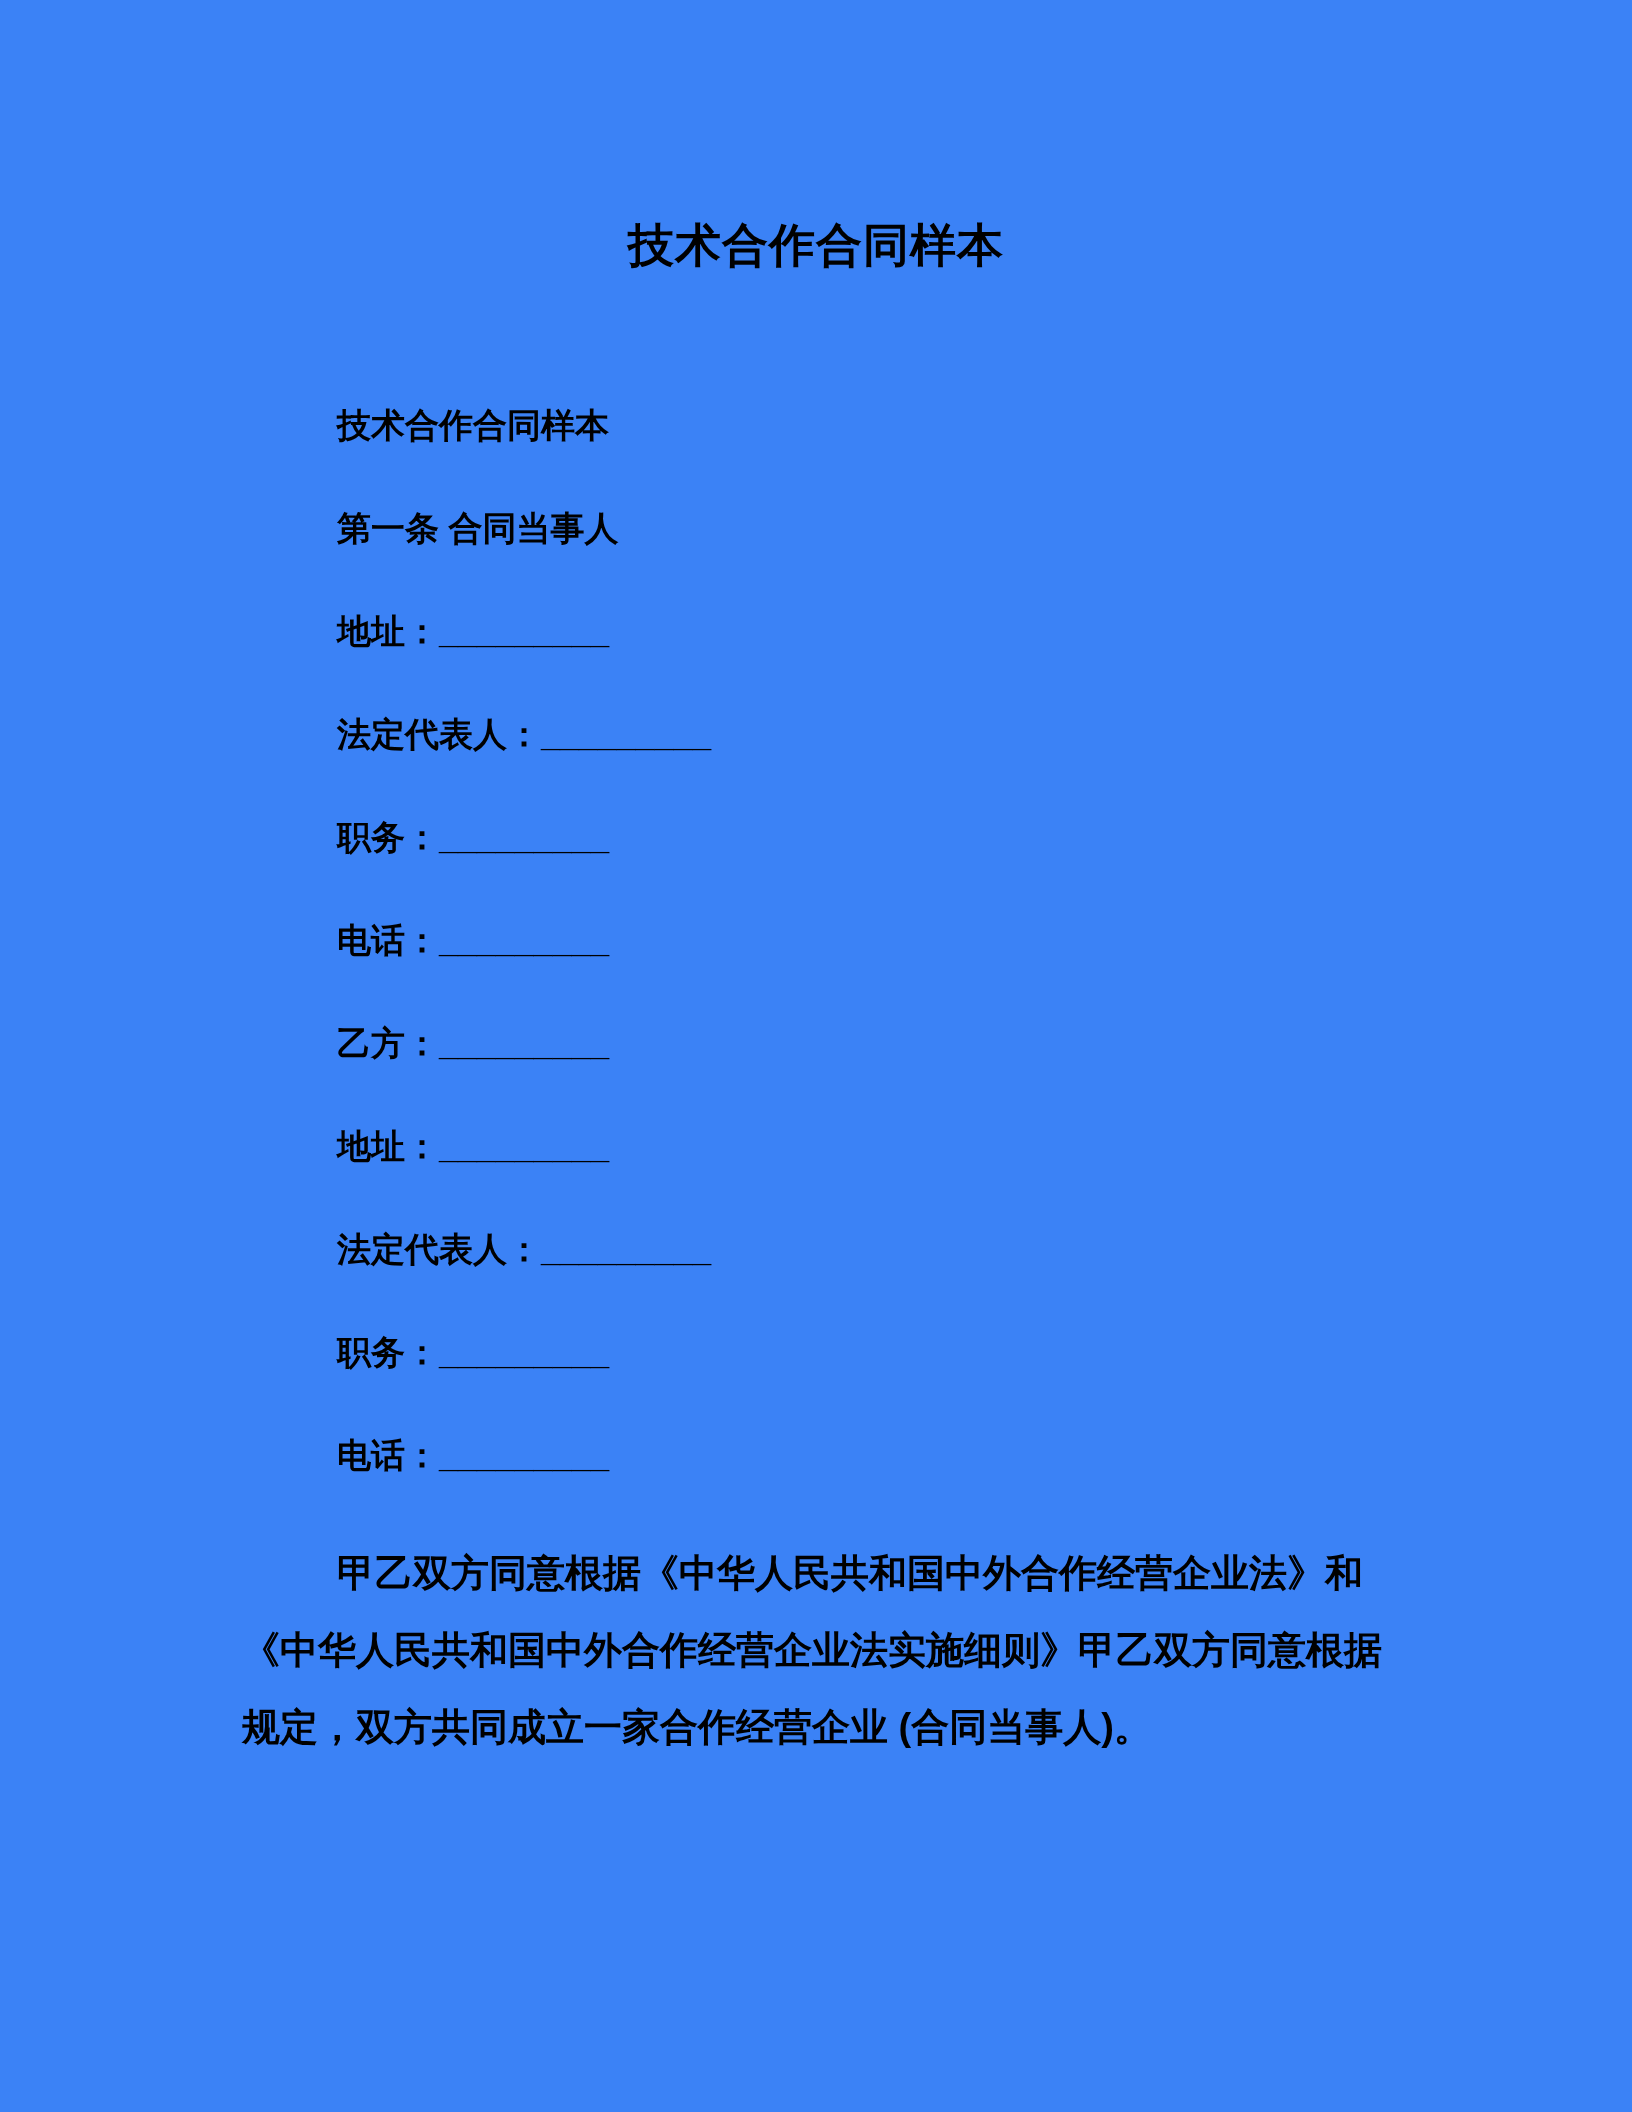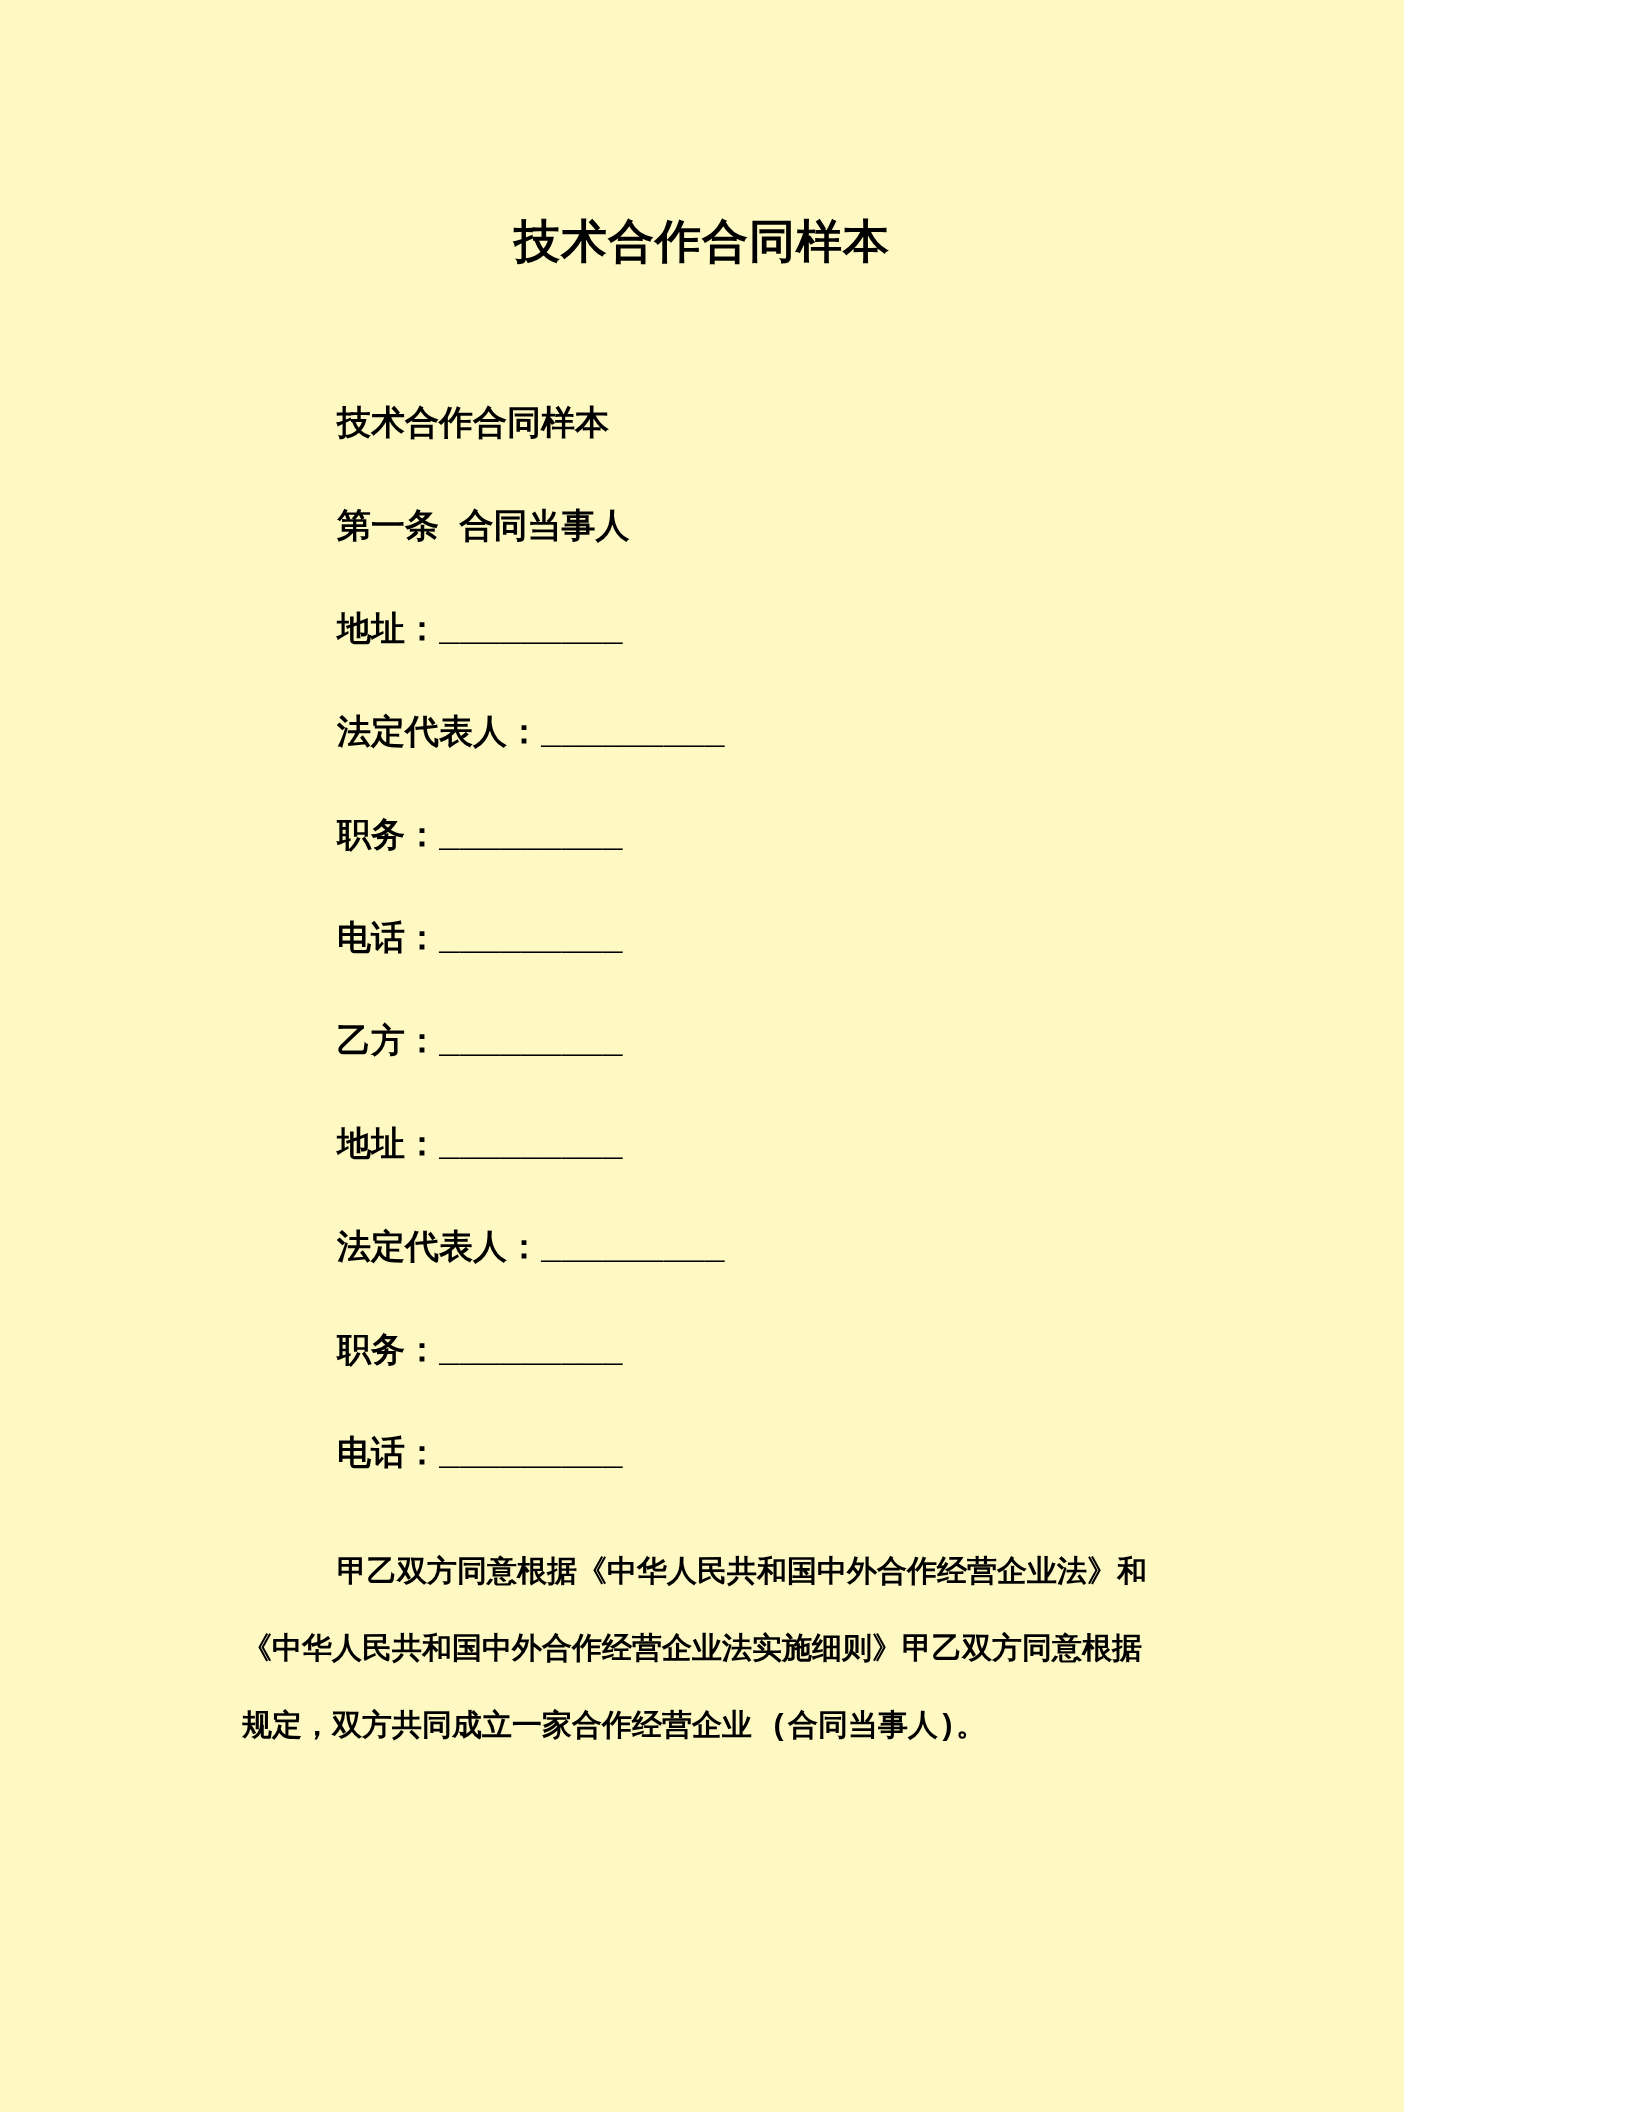--- a/index.html
+++ b/index.html
@@ -2,25 +2,25 @@
 <html><head>
 <meta charset="utf-8">
 <style>
   html, body {
     margin: 0;
     padding: 0;
     background: #ffffff;
   }
   .page {
     position: relative;
-    width: 1404px;
+    width: 1632px;
     height: 2112px;
-    background: #fef9c3;
+    background: #3b82f6;
     color: #000000;
-    font-family: Liberation Mono, monospace;
+    font-family: Liberation Sans, sans-serif;
     font-weight: 700;
     overflow: hidden;
   }
   .doc-title {
     margin: 0;
     padding-top: 222px;
     text-align: center;
     font-size: 46px;
     line-height: 46px;
     letter-spacing: 1px;
@@ -37,21 +37,21 @@
     padding-left: 95px;     
     white-space: pre;
   }
   .line.first {
     margin-top: 140px;
   }
   .para {
     margin-top: 63px;
   }
   .para-line {
-    font-size: 30px;
+    font-size: 38px;
     line-height: 77px;
     white-space: pre;
   }
   .para-line.indent {
     text-indent: 95px;
   }
 </style>
 </head>
 <body>
 

